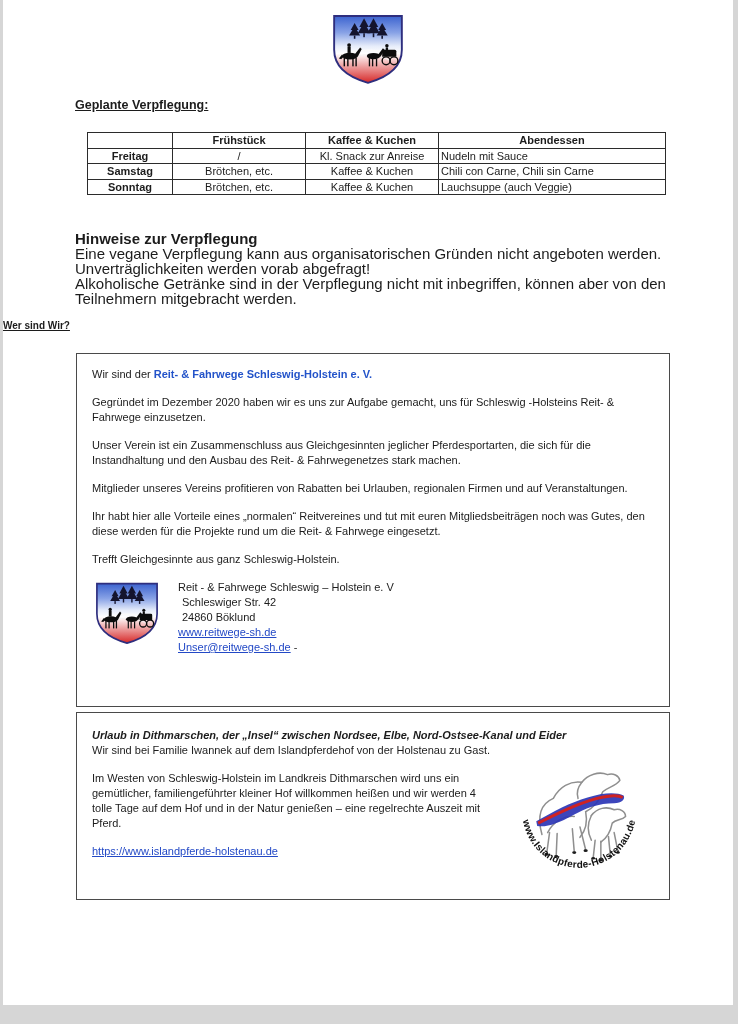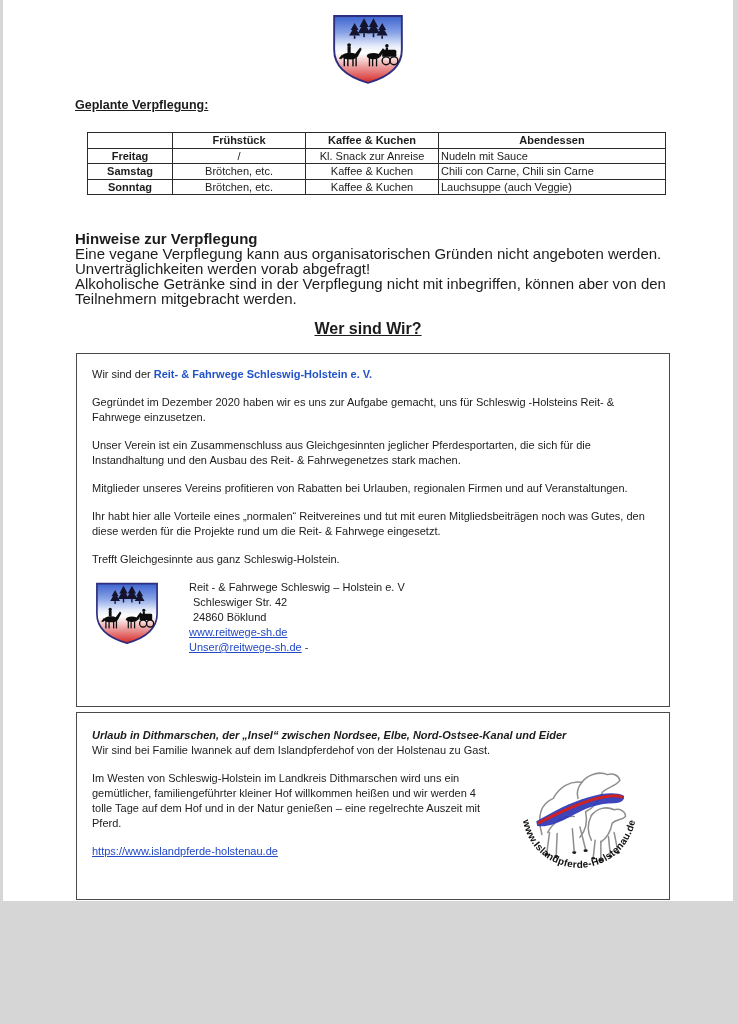--- a/index.html
+++ b/index.html
@@ -1,38 +1,38 @@
 <!DOCTYPE html>
 <html><head>
 <meta charset="utf-8">
 <style>
   html,body{margin:0;padding:0;width:738px;height:1024px;overflow:hidden;
     background:#d6d6d6;font-family:"Liberation Sans","DejaVu Sans",sans-serif;}
-  .page{position:relative;width:730px;height:901px;margin:0 5px 8px 3px;background:#ffffff;color:#1c1c1c;}
+  .page{position:relative;width:730px;height:1005px;margin:0 5px 8px 3px;background:#ffffff;color:#1c1c1c;}
   .crest-top{position:absolute;top:12px;left:50%;transform:translateX(-50%);width:80px;height:74px;}
   .sec-title{position:absolute;left:72px;top:98px;font-size:12.5px;font-weight:bold;text-decoration:underline;}
   .meal-table{position:absolute;left:84px;top:132px;border-collapse:collapse;font-size:11px;table-layout:fixed;width:574px;}
   .meal-table th,.meal-table td{border:1px solid #2b2b2b;padding:0 2px;height:14.5px;white-space:nowrap;overflow:hidden;}
   .meal-table th{font-weight:bold;text-align:center;}
   .c-day{width:80px;} .c-fru{width:128px;} .c-kaf{width:128px;} .c-abe{width:222px;}
   td.day{font-weight:bold;text-align:center;}
   td.center{text-align:center;} td.left{text-align:left;}
   .hints{position:absolute;left:72px;top:231px;width:606px;font-size:15px;line-height:15px;}
   .hints .h-title{font-weight:bold;}
-  .who-title{position:absolute;left:0;top:320px;width:100%;text-align:center;font-size:16px;font-weight:bold;}
+  .who-title{position:absolute;left:0;top:320px;width:100%;font-size:10px;font-weight:bold;}
   .who-title span{text-decoration:underline;}
   .box{position:absolute;left:73px;width:562px;border:1px solid #4a4a4a;background:#fff;
     font-size:11px;line-height:15px;padding:13px 15px 0 15px;overflow:hidden;}
   .box1{top:353px;height:339px;}
   .box2{top:712px;height:173px;}
   .p{margin:0 0 13px 0;}
   .club-name{color:#2353c9;font-weight:bold;margin-top:12px;}
   a.lnk{color:#2349c6;text-decoration:underline;cursor:pointer;}
   a.lnk.bold{font-weight:bold;}
-  .contact{display:flex;gap:27px;margin-top:6px;align-items:flex-start;}
+  .contact{display:flex;gap:16px;margin-top:6px;align-items:flex-start;}
   .contact .crest-small{width:70px;height:66px;flex:0 0 auto;}
   .contact .lines{line-height:15px;}
   .indent{padding-left:4px;}
   .holiday-title{font-weight:bold;margin:2px 0 0 0;font-style:italic;}
   .holstenau-logo{float:right;width:150px;height:133px;margin:6px 0 0 8px;}
   .muted-dash{color:#333;}
 </style>
 </head>
 <body>
 

